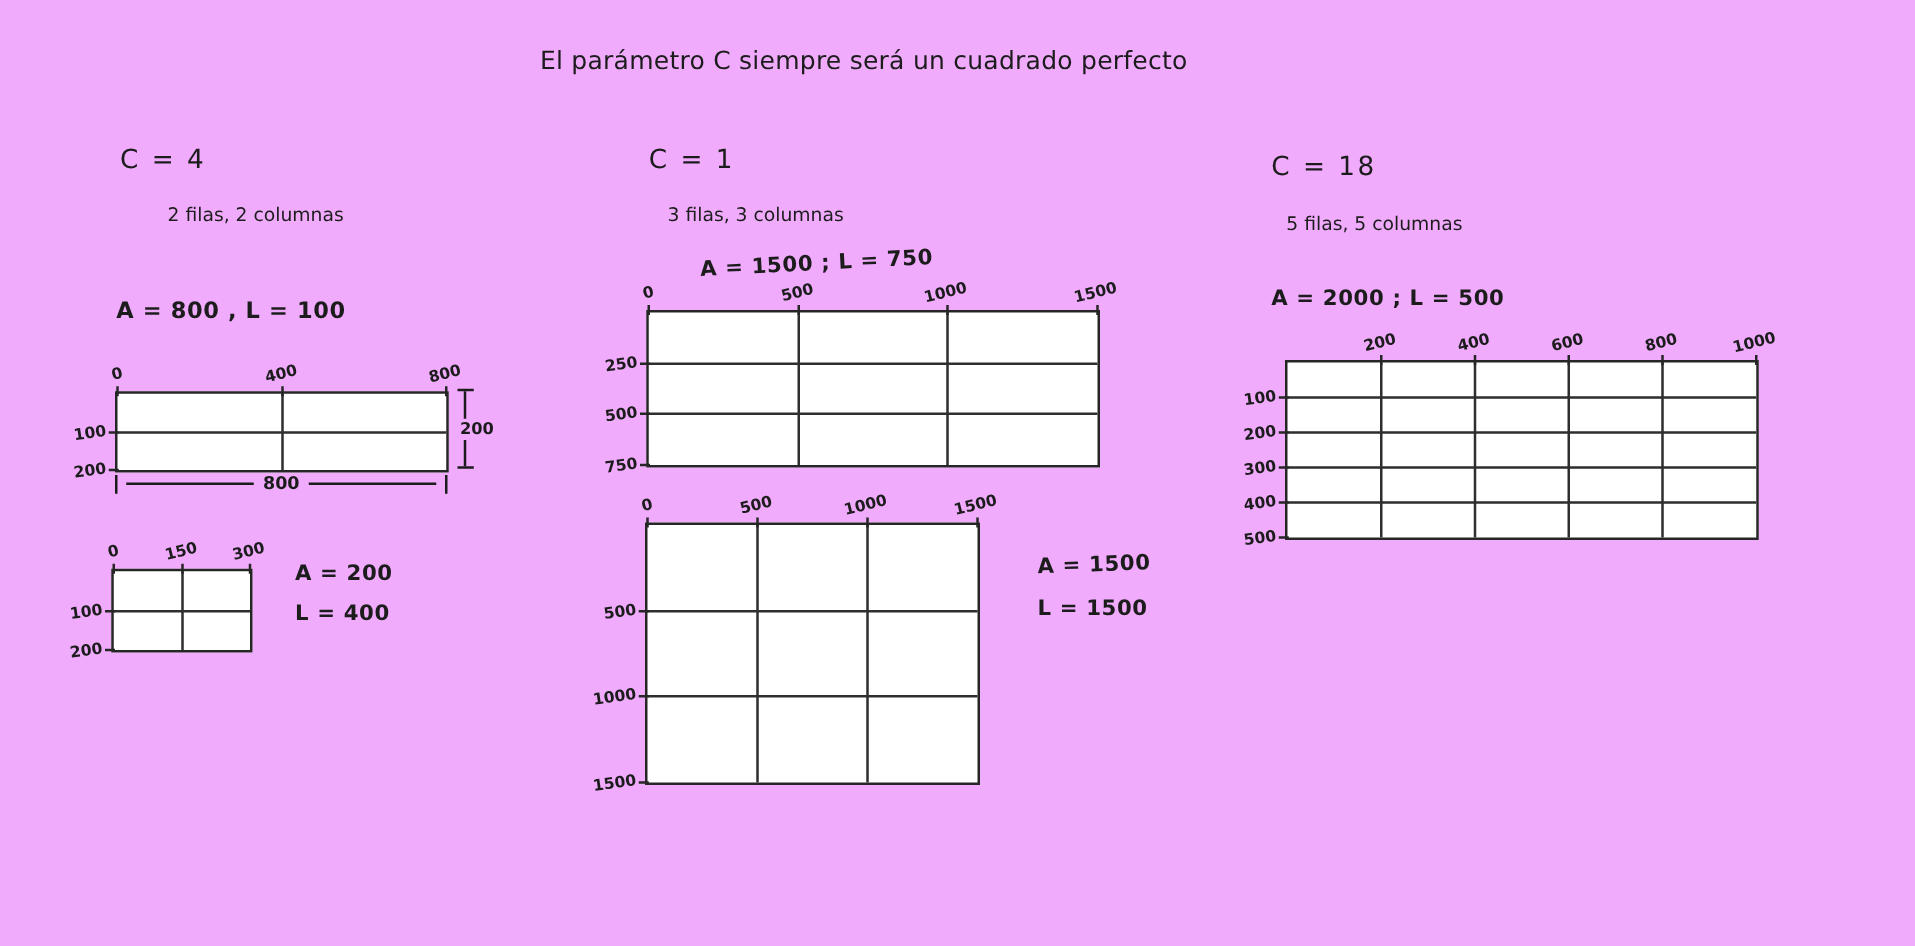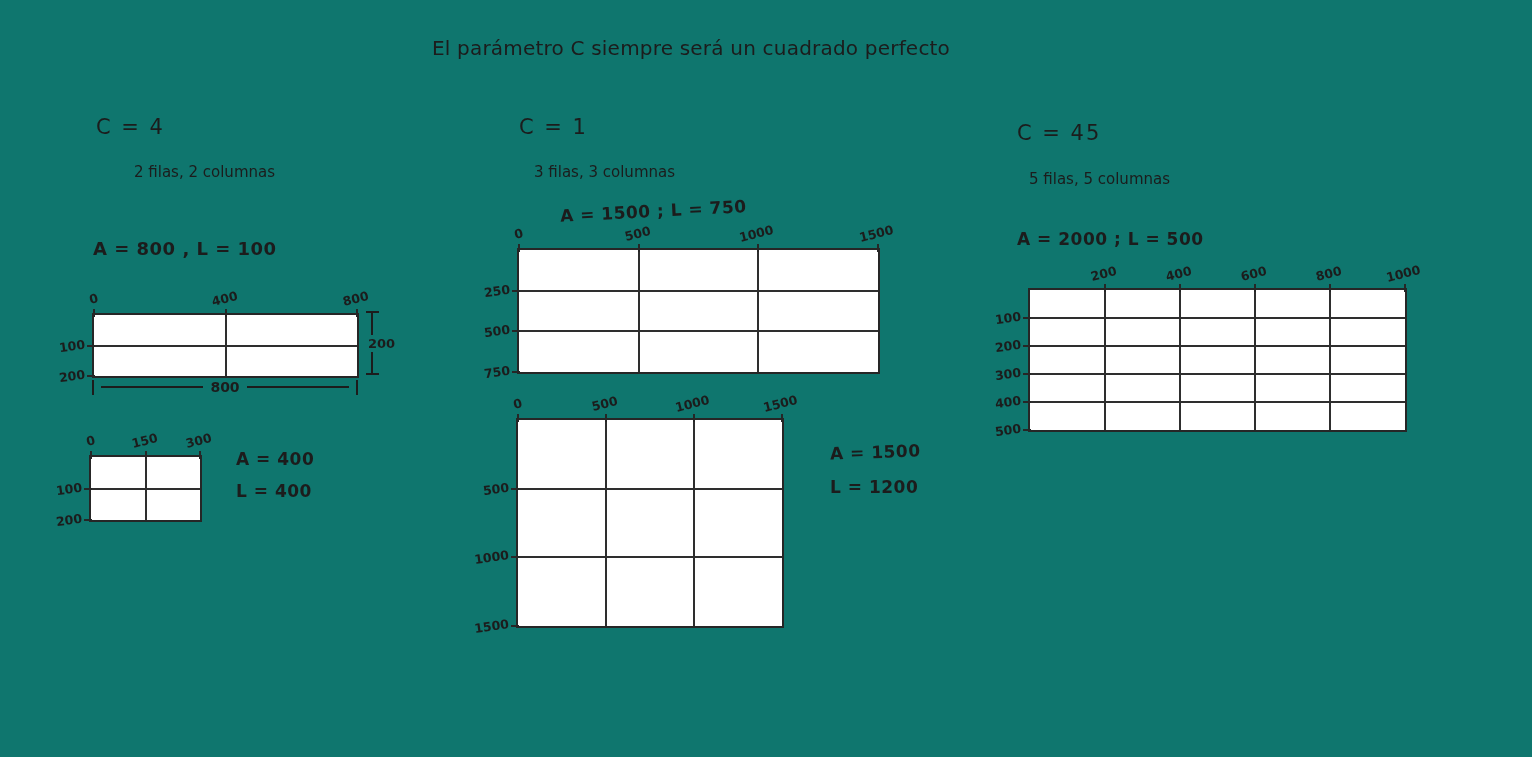--- a/index.html
+++ b/index.html
@@ -1,17 +1,17 @@
 <!DOCTYPE html>
 <html><head>
 <meta charset="utf-8">
 <style>
   html,body{margin:0;padding:0;background:#f4f4f4;}
   #canvas{
-    position:relative;width:1532px;height:757px;background:#0f766e;
+    position:relative;width:1532px;height:757px;background:#f0abfc;
     font-family:"DejaVu Sans",sans-serif;color:#1c1c1c;overflow:hidden;
   }
   .abs{position:absolute;white-space:nowrap;}
   .title{left:0;top:36px;width:1382px;text-align:center;font-size:20px;letter-spacing:.2px;}
   .c-label{font-size:21px;letter-spacing:2px;}
   .dims-label{font-size:15px;}
   .params-label{font-size:17px;font-weight:700;letter-spacing:.5px;}
   .side-label{font-size:17px;font-weight:700;letter-spacing:.5px;}
   .footer{left:203px;top:644px;width:1090px;font-size:20px;line-height:30px;white-space:nowrap;}
 
@@ -108,21 +108,21 @@
       <div class="xtick-mark" style="left: 0%;"></div>
       <div class="xtick-label" style="left: 50%;">150</div>
       <div class="xtick-mark" style="left: 50%;"></div>
       <div class="xtick-label" style="left: 100%;">300</div>
       <div class="xtick-mark" style="left: 100%;"></div>
       <div class="ytick-label" style="top: 50%;">100</div>
       <div class="ytick-mark" style="top: 50%;"></div>
       <div class="ytick-label" style="top: 100%;">200</div>
       <div class="ytick-mark" style="top: 100%;"></div>
     </div>
-  <div class="abs side-label" id="c4-small-a">A = 400</div>
+  <div class="abs side-label" id="c4-small-a">A = 200</div>
   <div class="abs side-label" id="c4-small-l">L = 400</div>
 
   <div class="abs c-label" id="c9-clabel">C = 1</div>
   <div class="abs dims-label" id="c9-dims">3 filas, 3 columnas</div>
   <div class="abs params-label" id="c9-params">A = 1500 ;   L = 750</div>
 
   <div class="grid" id="grid-c9_top">
       <div class="vline" style="left: 33.3333%;"></div>
       <div class="vline" style="left: 66.6667%;"></div>
       <div class="hline" style="top: 33.3333%;"></div>
@@ -156,23 +156,23 @@
       <div class="xtick-label" style="left: 100%;">1500</div>
       <div class="xtick-mark" style="left: 100%;"></div>
       <div class="ytick-label" style="top: 33.3333%;">500</div>
       <div class="ytick-mark" style="top: 33.3333%;"></div>
       <div class="ytick-label" style="top: 66.6667%;">1000</div>
       <div class="ytick-mark" style="top: 66.6667%;"></div>
       <div class="ytick-label" style="top: 100%;">1500</div>
       <div class="ytick-mark" style="top: 100%;"></div>
     </div>
   <div class="abs side-label" id="c9-bottom-a">A = 1500</div>
-  <div class="abs side-label" id="c9-bottom-l">L = 1200</div>
-
-  <div class="abs c-label" id="c25-clabel">C = 45</div>
+  <div class="abs side-label" id="c9-bottom-l">L = 1500</div>
+
+  <div class="abs c-label" id="c25-clabel">C = 18</div>
   <div class="abs dims-label" id="c25-dims">5 filas, 5 columnas</div>
   <div class="abs params-label" id="c25-params">A = 2000   ;   L = 500</div>
 
   <div class="grid" id="grid-c25_main">
       <div class="vline" style="left: 20%;"></div>
       <div class="vline" style="left: 40%;"></div>
       <div class="vline" style="left: 60%;"></div>
       <div class="vline" style="left: 80%;"></div>
       <div class="hline" style="top: 20%;"></div>
       <div class="hline" style="top: 40%;"></div>

